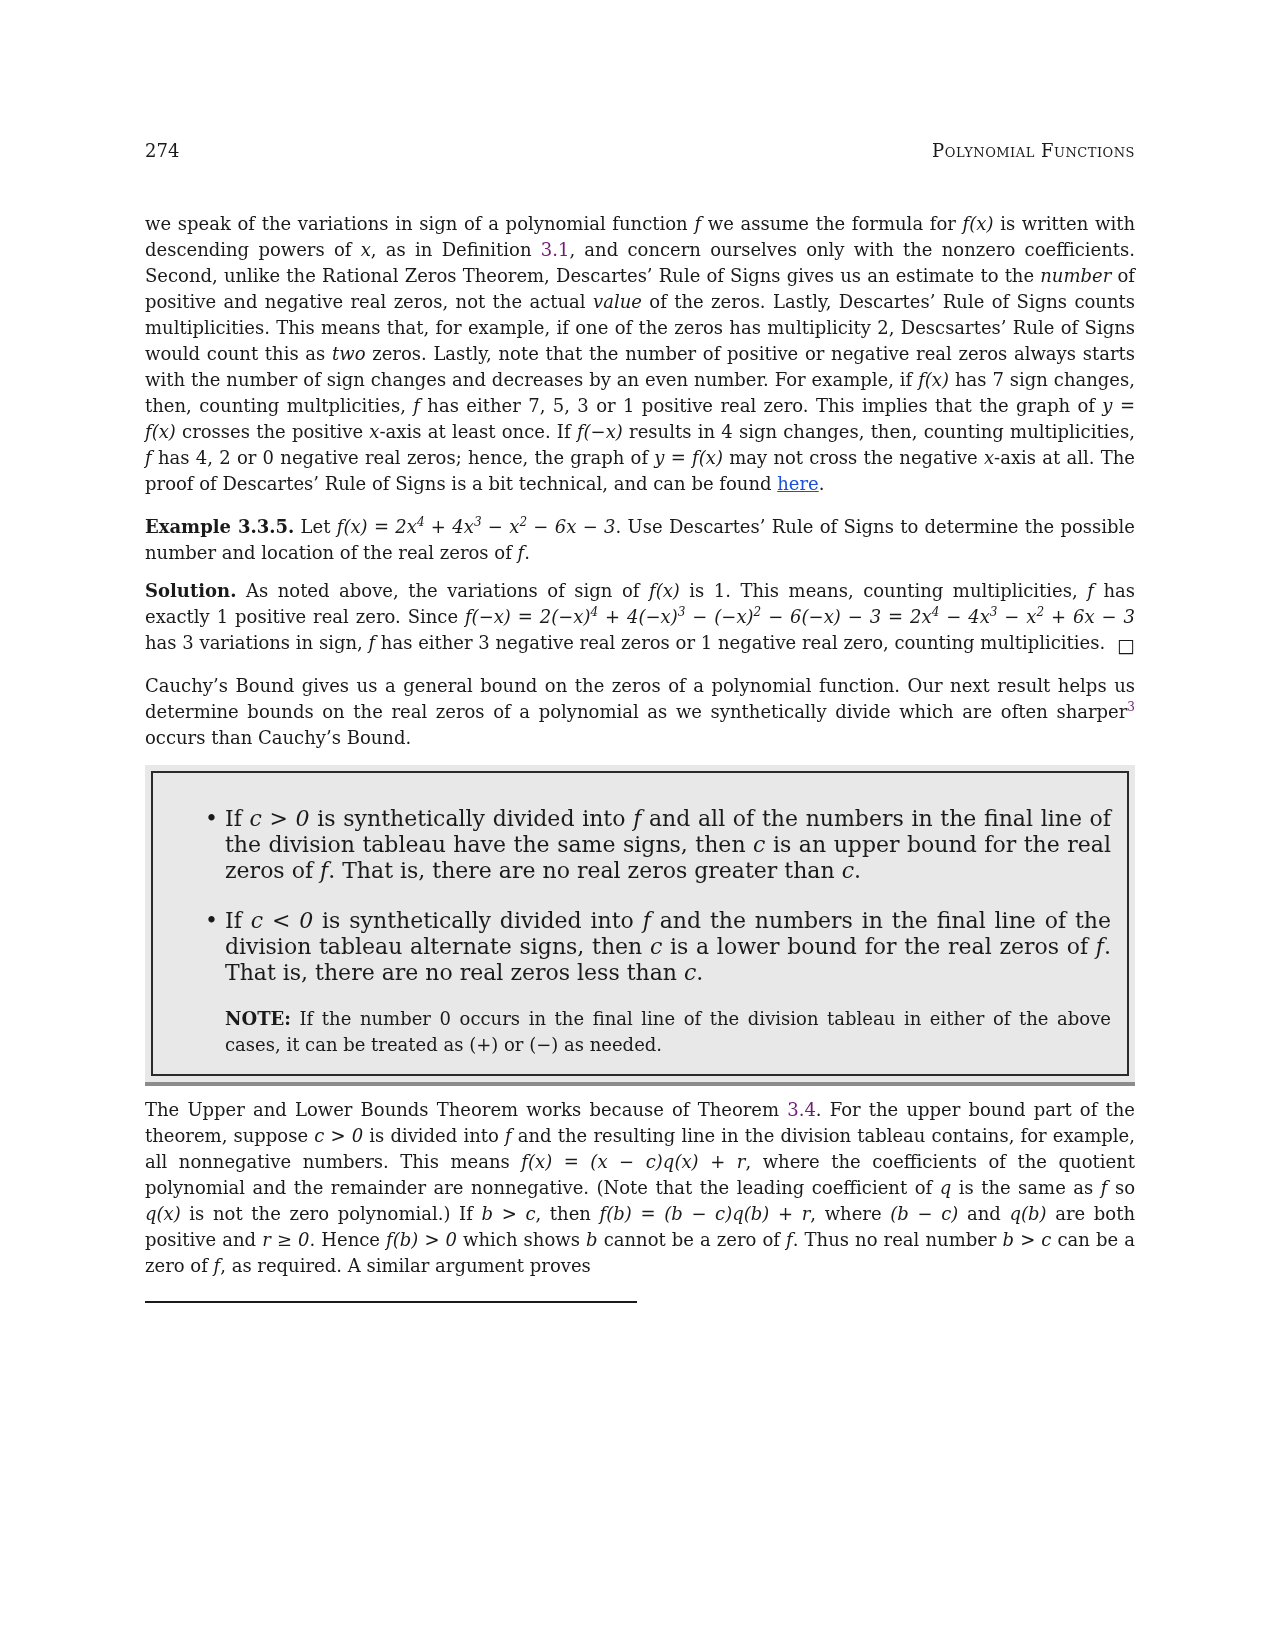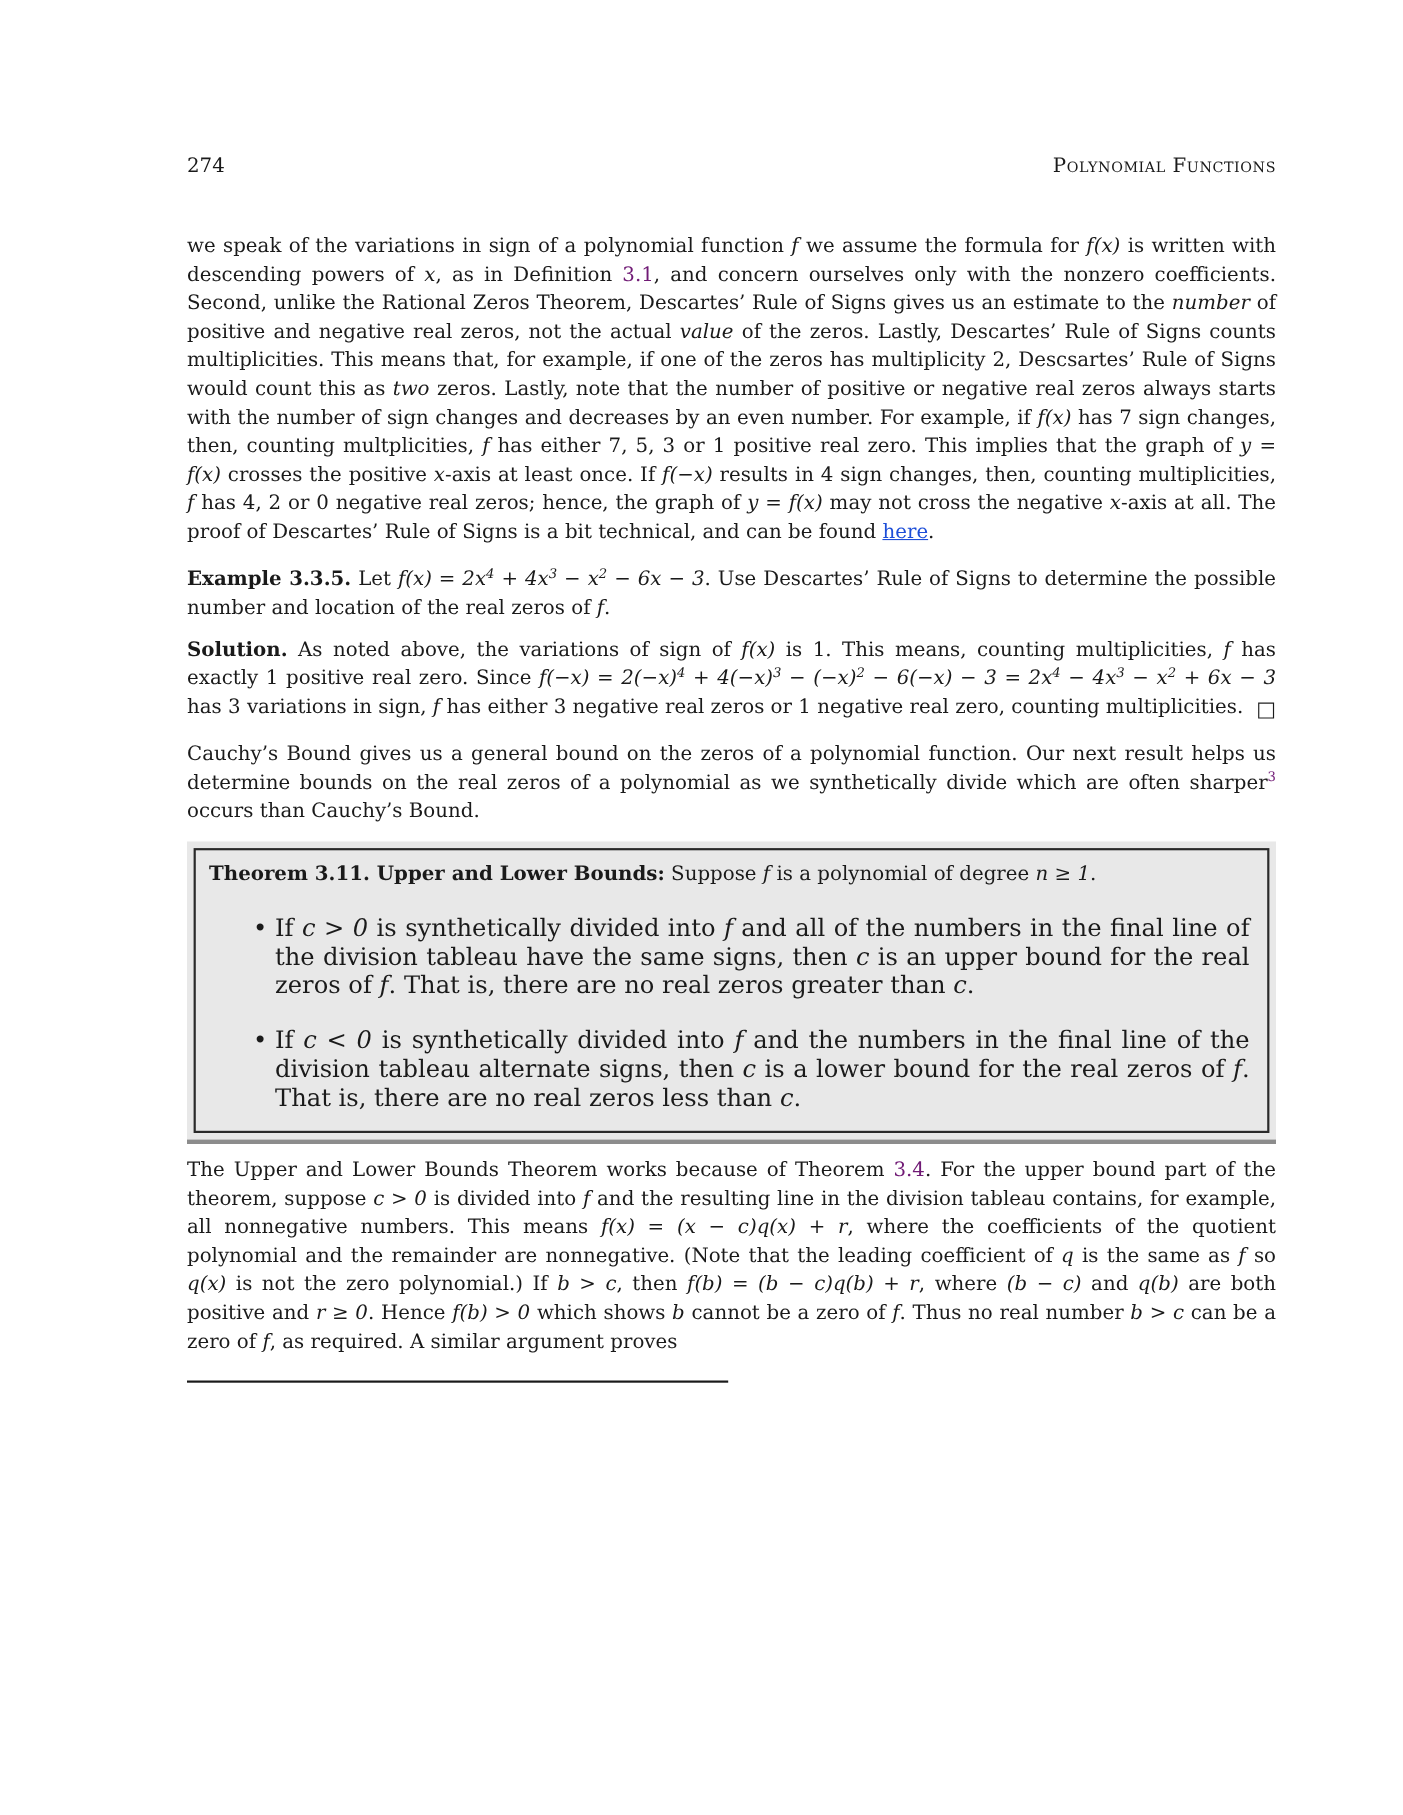--- a/index.html
+++ b/index.html
@@ -8,21 +8,20 @@
     width:1275px;height:1650px;
     background:#ffffff;
     font-family:"DejaVu Serif","Liberation Serif",serif;
     color:#1a1a1a;
     overflow:hidden;
   }
   .content{
     position:absolute;
     left:145px;top:140px;
     width:990px;
-    margin-left:25px;
   }
   .runhead{
     display:flex;
     justify-content:space-between;
     align-items:baseline;
     font-size:18px;
   }
   .runhead .title{
     font-variant:small-caps;
     letter-spacing:0.5px;
@@ -120,25 +119,25 @@
     <p class="para p-intro"><span class="sg-n">we speak of the variations in sign of a polynomial function </span><span class="sg-i">f</span><span class="sg-n"> we assume the formula for </span><span class="sg-i">f(x)</span><span class="sg-n"> is written with descending powers of </span><span class="sg-i">x</span><span class="sg-n">, as in Definition </span><span class="sg-l">3.1</span><span class="sg-n">, and concern ourselves only with the nonzero coefficients. Second, unlike the Rational Zeros Theorem, Descartes’ Rule of Signs gives us an estimate to the </span><span class="sg-i">number</span><span class="sg-n"> of positive and negative real zeros, not the actual </span><span class="sg-i">value</span><span class="sg-n"> of the zeros. Lastly, Descartes’ Rule of Signs counts multiplicities. This means that, for example, if one of the zeros has multiplicity 2, Descsartes’ Rule of Signs would count this as </span><span class="sg-i">two</span><span class="sg-n"> zeros. Lastly, note that the number of positive or negative real zeros always starts with the number of sign changes and decreases by an even number. For example, if </span><span class="sg-i">f(x)</span><span class="sg-n"> has 7 sign changes, then, counting multplicities, </span><span class="sg-i">f</span><span class="sg-n"> has either 7, 5, 3 or 1 positive real zero. This implies that the graph of </span><span class="sg-i">y = f(x)</span><span class="sg-n"> crosses the positive </span><span class="sg-i">x</span><span class="sg-n">-axis at least once. If </span><span class="sg-i">f(−x)</span><span class="sg-n"> results in 4 sign changes, then, counting multiplicities, </span><span class="sg-i">f</span><span class="sg-n"> has 4, 2 or 0 negative real zeros; hence, the graph of </span><span class="sg-i">y = f(x)</span><span class="sg-n"> may not cross the negative </span><span class="sg-i">x</span><span class="sg-n">-axis at all. The proof of Descartes’ Rule of Signs is a bit technical, and can be found </span><span class="sg-lu">here</span><span class="sg-n">.</span></p>
 
     <p class="para p-example"><span class="sg-b">Example 3.3.5.</span><span class="sg-n"> Let </span><span class="sg-i">f(x) = 2x</span><sup class="sg-i">4</sup><span class="sg-i"> + 4x</span><sup class="sg-i">3</sup><span class="sg-i"> − x</span><sup class="sg-i">2</sup><span class="sg-i"> − 6x − 3</span><span class="sg-n">. Use Descartes’ Rule of Signs to determine the possible number and location of the real zeros of </span><span class="sg-i">f</span><span class="sg-n">.</span></p>
 
     <p class="para p-solution"><span><span class="sg-b">Solution.</span><span class="sg-n"> As noted above, the variations of sign of </span><span class="sg-i">f(x)</span><span class="sg-n"> is 1. This means, counting multiplicities, </span><span class="sg-i">f</span><span class="sg-n"> has exactly 1 positive real zero. Since </span><span class="sg-i">f(−x) = 2(−x)</span><sup class="sg-i">4</sup><span class="sg-i"> + 4(−x)</span><sup class="sg-i">3</sup><span class="sg-i"> − (−x)</span><sup class="sg-i">2</sup><span class="sg-i"> − 6(−x) − 3 = 2x</span><sup class="sg-i">4</sup><span class="sg-i"> − 4x</span><sup class="sg-i">3</sup><span class="sg-i"> − x</span><sup class="sg-i">2</sup><span class="sg-i"> + 6x − 3</span><span class="sg-n"> has 3 variations in sign, </span><span class="sg-i">f</span><span class="sg-n"> has either 3 negative real zeros or 1 negative real zero, counting multiplicities.</span></span><span class="qed">□</span></p>
 
     <p class="para p-cauchy"><span class="sg-n">Cauchy’s Bound gives us a general bound on the zeros of a polynomial function. Our next result helps us determine bounds on the real zeros of a polynomial as we synthetically divide which are often sharper</span><sup class="sg-l">3</sup><span class="sg-n"> occurs than Cauchy’s Bound.</span></p>
 
     <div class="thm-panel">
       <div class="thm-inner">
-        <p class="thm-title"><span class="sg-b">Theorem 3.11. Upper and Lower Bounds:</span><span class="sg-n"> Suppose </span><span class="sg-i">f</span><span class="sg-n"> is a polynomial of degree </span><span class="sg-i">n ≥ 1</span><span class="sg-n">.</span></p>
         <ul class="thm-list">
           <li><span class="sg-n">If </span><span class="sg-i">c &gt; 0</span><span class="sg-n"> is synthetically divided into </span><span class="sg-i">f</span><span class="sg-n"> and all of the numbers in the final line of the division tableau have the same signs, then </span><span class="sg-i">c</span><span class="sg-n"> is an upper bound for the real zeros of </span><span class="sg-i">f</span><span class="sg-n">. That is, there are no real zeros greater than </span><span class="sg-i">c</span><span class="sg-n">.</span></li>
           <li><span class="sg-n">If </span><span class="sg-i">c &lt; 0</span><span class="sg-n"> is synthetically divided into </span><span class="sg-i">f</span><span class="sg-n"> and the numbers in the final line of the division tableau alternate signs, then </span><span class="sg-i">c</span><span class="sg-n"> is a lower bound for the real zeros of </span><span class="sg-i">f</span><span class="sg-n">. That is, there are no real zeros less than </span><span class="sg-i">c</span><span class="sg-n">.</span></li>
         </ul>
+        <p class="thm-note"><span class="sg-b">NOTE:</span><span class="sg-n"> If the number 0 occurs in the final line of the division tableau in either of the above cases, it can be treated as (+) or (−) as needed.</span></p>
       </div>
     </div>
 
     <p class="para p-closing"><span class="sg-n">The Upper and Lower Bounds Theorem works because of Theorem </span><span class="sg-l">3.4</span><span class="sg-n">. For the upper bound part of the theorem, suppose </span><span class="sg-i">c &gt; 0</span><span class="sg-n"> is divided into </span><span class="sg-i">f</span><span class="sg-n"> and the resulting line in the division tableau contains, for example, all nonnegative numbers. This means </span><span class="sg-i">f(x) = (x − c)q(x) + r</span><span class="sg-n">, where the coefficients of the quotient polynomial and the remainder are nonnegative. (Note that the leading coefficient of </span><span class="sg-i">q</span><span class="sg-n"> is the same as </span><span class="sg-i">f</span><span class="sg-n"> so </span><span class="sg-i">q(x)</span><span class="sg-n"> is not the zero polynomial.) If </span><span class="sg-i">b &gt; c</span><span class="sg-n">, then </span><span class="sg-i">f(b) = (b − c)q(b) + r</span><span class="sg-n">, where </span><span class="sg-i">(b − c)</span><span class="sg-n"> and </span><span class="sg-i">q(b)</span><span class="sg-n"> are both positive and </span><span class="sg-i">r ≥ 0</span><span class="sg-n">. Hence </span><span class="sg-i">f(b) &gt; 0</span><span class="sg-n"> which shows </span><span class="sg-i">b</span><span class="sg-n"> cannot be a zero of </span><span class="sg-i">f</span><span class="sg-n">. Thus no real number </span><span class="sg-i">b &gt; c</span><span class="sg-n"> can be a zero of </span><span class="sg-i">f</span><span class="sg-n">, as required. A similar argument proves</span></p>
 
     <div class="footnote-block">
       <div class="footnote-rule"></div>
     </div>
 
   </div>

